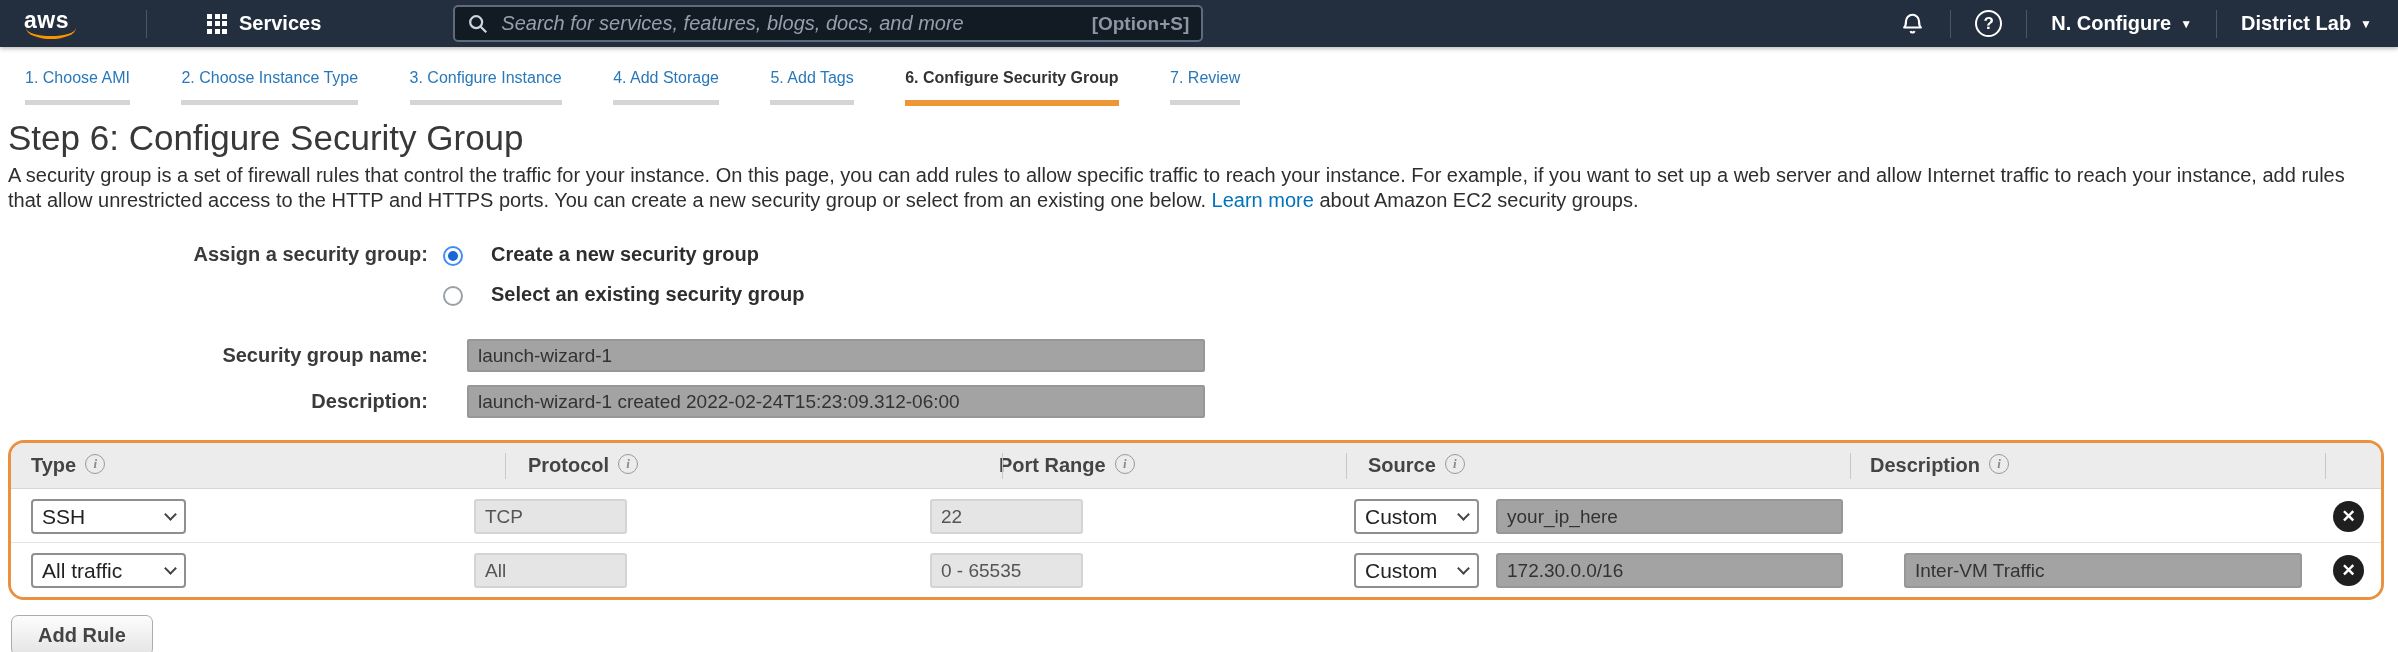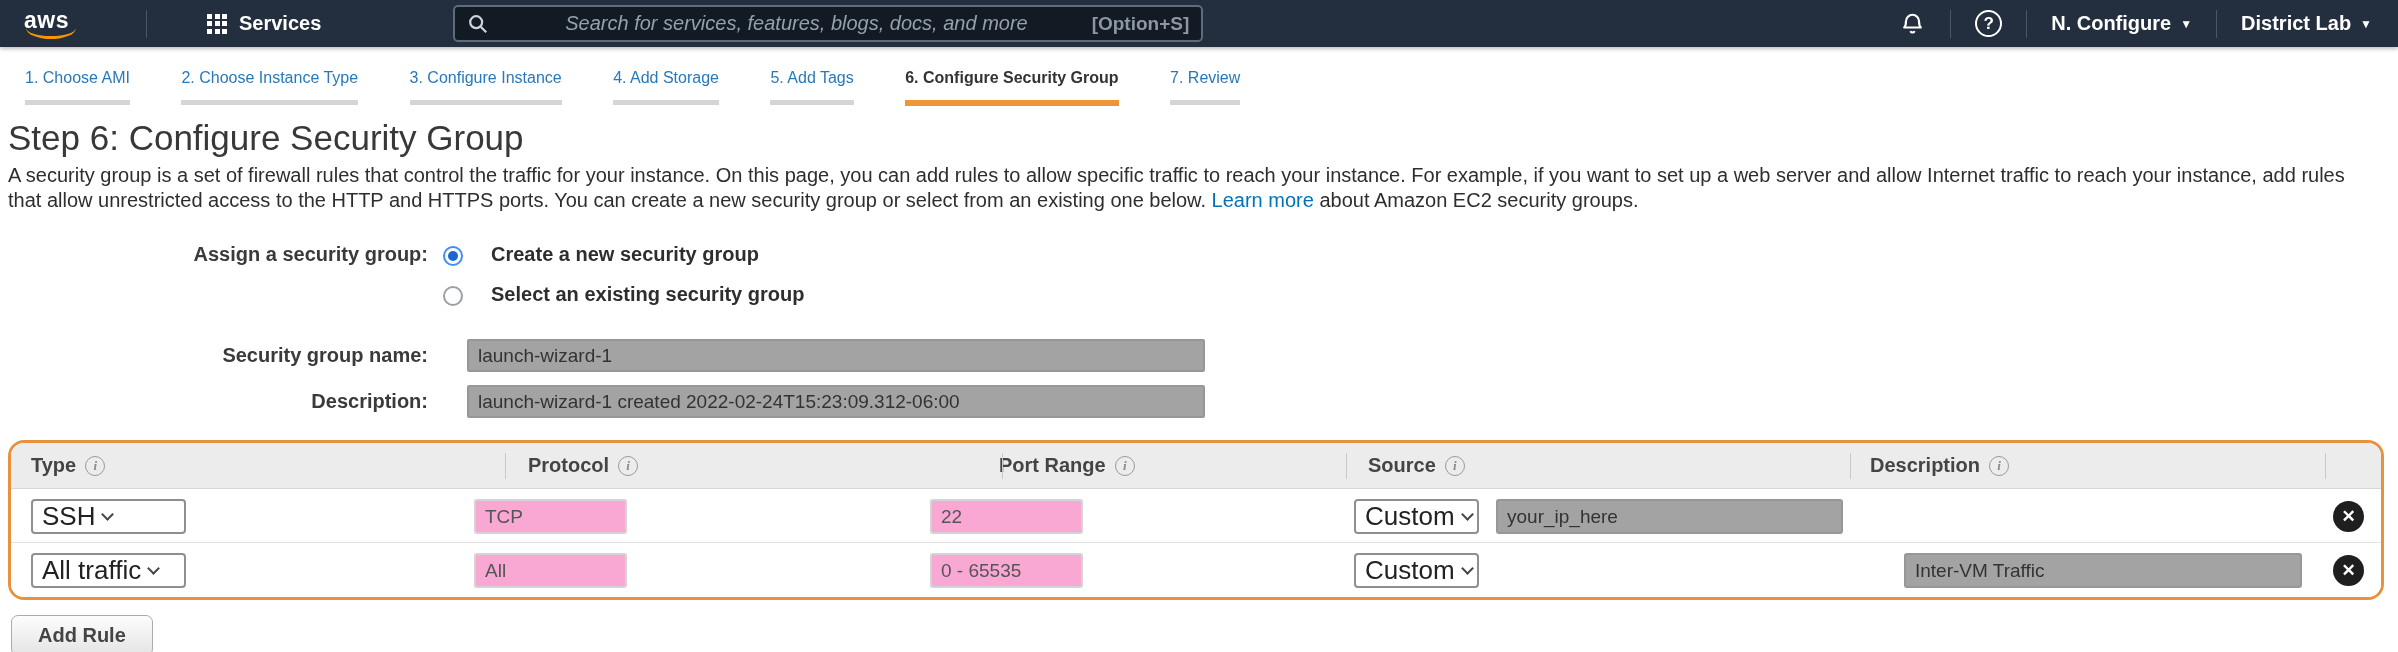--- a/index.html
+++ b/index.html
@@ -17,21 +17,21 @@
   .tb-divider { width:1px; height:28px; background:#4a5663; margin:0 24px; }
   .services-btn { display:flex; align-items:center; gap:12px; cursor:pointer; }
   .grid-icon { display:grid; grid-template-columns:repeat(3,5px); grid-template-rows:repeat(3,5px);
                gap:2.5px; }
   .grid-icon i { background:#fff; }
   .services-label { color:#fff; font-size:20px; font-weight:bold; }
   .search-box { display:flex; align-items:center; width:750px; height:37px; margin-left:96px;
                 background:#121a24; border:2px solid #5d6b7a; border-radius:5px; padding:0 12px; }
   .search-box input { flex:1; background:transparent; border:none; outline:none;
                 color:#d9e2ea; font-size:20px; font-style:italic; margin-left:12px;
-                font-family:"Liberation Sans", sans-serif;text-align:center; }
+                font-family:"Liberation Sans", sans-serif; }
   .search-box input::placeholder { color:#94a0ac; font-style:italic; }
   .shortcut-hint { color:#8c97a3; font-size:19px; font-weight:bold; }
   .tb-right { display:flex; align-items:center; margin-left:auto; padding-right:26px; }
   .bell-icon, .help-icon { cursor:pointer; display:flex; align-items:center; }
   .help-icon { width:27px; height:27px; border:2px solid #fff; border-radius:50%;
                color:#fff; font-size:17px; font-weight:bold; justify-content:center; }
   .tb-menu { display:flex; align-items:center; gap:9px; color:#fff; font-size:20px;
              font-weight:bold; cursor:pointer; white-space:nowrap; }
   .caret-down { font-size:12px; color:#fff; }
 
@@ -62,37 +62,37 @@
   .row-existing { margin-bottom:33px; }
   .row-name { margin-bottom:13px; }
   .txt { border:2px solid #979797; border-radius:2px; height:33px; padding:0 9px; font-size:19px;
          color:#333; font-family:"Liberation Sans", sans-serif; outline:none; background:#a3a3a3; }
   .wide-input { margin-left:39px; width:738px; }
 
   
   .rules-table { margin:22px 8px 0 8px; width:2376px; border:3px solid #e8923f;
                  border-radius:16px; overflow:hidden; background:#fff; }
   .thead { position:relative; height:46px; background:#ececec; border-bottom:1px solid #d7d7d7; }
-  .th { position:absolute; top:11px; display:flex; align-items:center; gap:9px;
+  .th { position:absolute; top:11px; display:flex; align-items:flex-start; gap:9px;
         font-size:20px; font-weight:bold; color:#444; }
   .th-type { left:20px; } .th-protocol { left:517px; } .th-port { left:988px; }
   .th-source { left:1357px; } .th-desc { left:1859px; }
   .col-divider { position:absolute; top:10px; width:1px; height:26px; background:#c9c9c9; }
   .info-icon { width:20px; height:20px; border:1px solid #9a9a9a; border-radius:50%;
                display:inline-flex; align-items:center; justify-content:center;
                font:italic bold 13px "Liberation Serif", serif; color:#8a8a8a; cursor:pointer; }
   .trow { position:relative; height:54px; background:#fff; border-bottom:1px solid #e4e4e4; }
   .trow:last-child { border-bottom:none; }
-  .sel { position:absolute; top:10px; display:flex; align-items:center; justify-content:flex-start;
+  .sel { position:absolute; top:10px; display:flex; align-items:center; justify-content:space-between;
          height:35px; border:2px solid #8f8f8f; border-radius:4px; background:#fff;
-         padding:0 9px; font-size:26px; color:#222; cursor:pointer; }
+         padding:0 9px; font-size:21px; color:#222; cursor:pointer; }
   .chevron { width:9px; height:9px; border-right:2px solid #444; border-bottom:2px solid #444;
              transform:rotate(45deg); margin-top:-5px; flex-shrink:0; margin-left:8px; }
   .cell-input { position:absolute; top:10px; height:35px; border-radius:3px; }
-  .ro { background:#f9a8d4; border:2px solid #d4d4d4; color:#555; }
+  .ro { background:#e5e5e5; border:2px solid #d4d4d4; color:#555; }
   .sel-type { left:20px; width:155px; }
   .in-protocol { left:463px; width:153px; }
   .in-port { left:919px; width:153px; }
   .sel-source { left:1343px; width:125px; }
   .in-source { left:1485px; width:347px; }
   .in-desc { left:1893px; width:398px; }
   .del-btn { position:absolute; top:12px; left:2322px; width:31px; height:31px; border-radius:50%;
              background:#1f1f1f; color:#fff; border:none; font-size:17px; font-weight:bold;
              display:flex; align-items:center; justify-content:center; cursor:pointer;
              font-family:"Liberation Sans", sans-serif; }
@@ -252,20 +252,21 @@
     <div class="sel sel-type">
       <span>All traffic</span>
         <span class="chevron"></span>
     </div>
     <input class="txt ro cell-input in-protocol" readonly="" value="All" style="">
     <input class="txt ro cell-input in-port" readonly="" value="0 - 65535" style="">
     <div class="sel sel-source">
       <span>Custom</span>
         <span class="chevron"></span>
     </div>
+    <input class="txt cell-input in-source" value="172.30.0.0/16" style="">
     <input class="txt cell-input in-desc" value="Inter-VM Traffic" style="">
     <button class="del-btn">✕</button>
   </div>
 </div>
 
 <button class="add-rule-btn">Add Rule</button>
 
 
 
 

